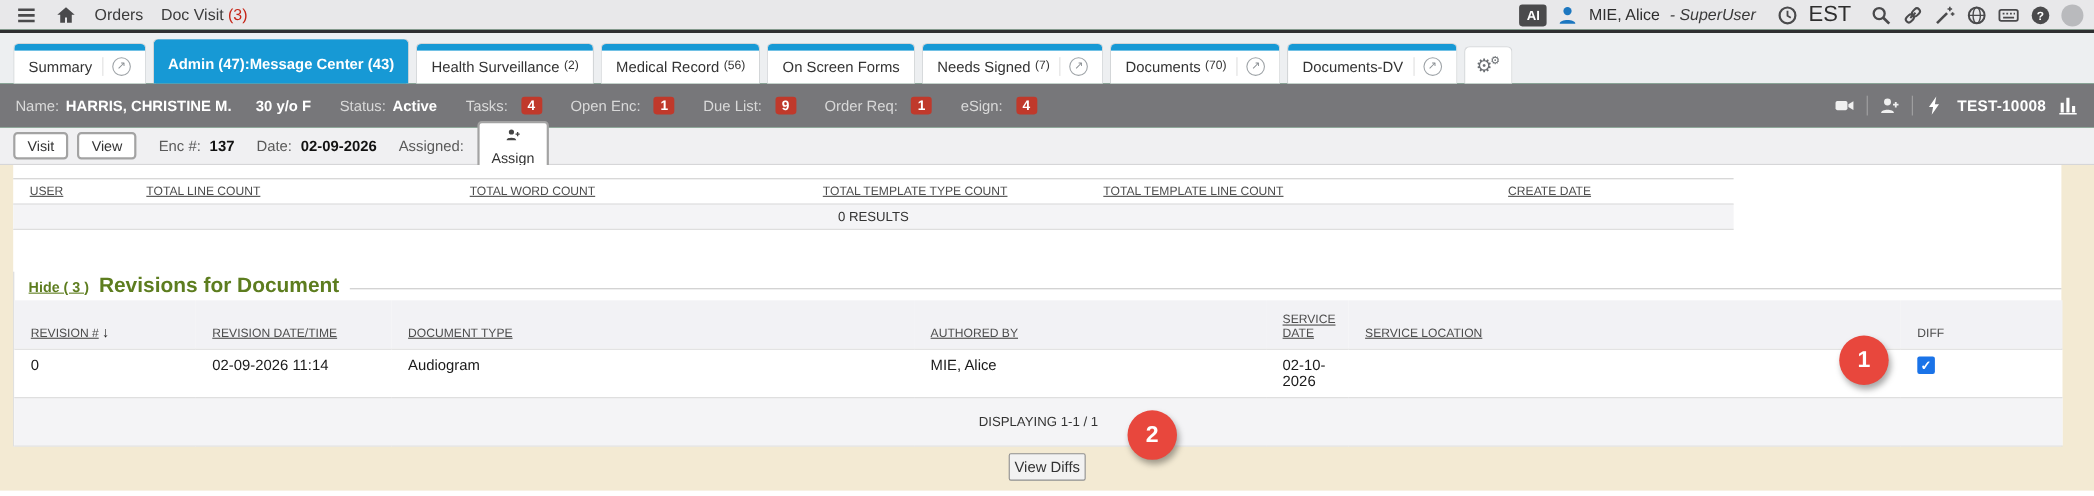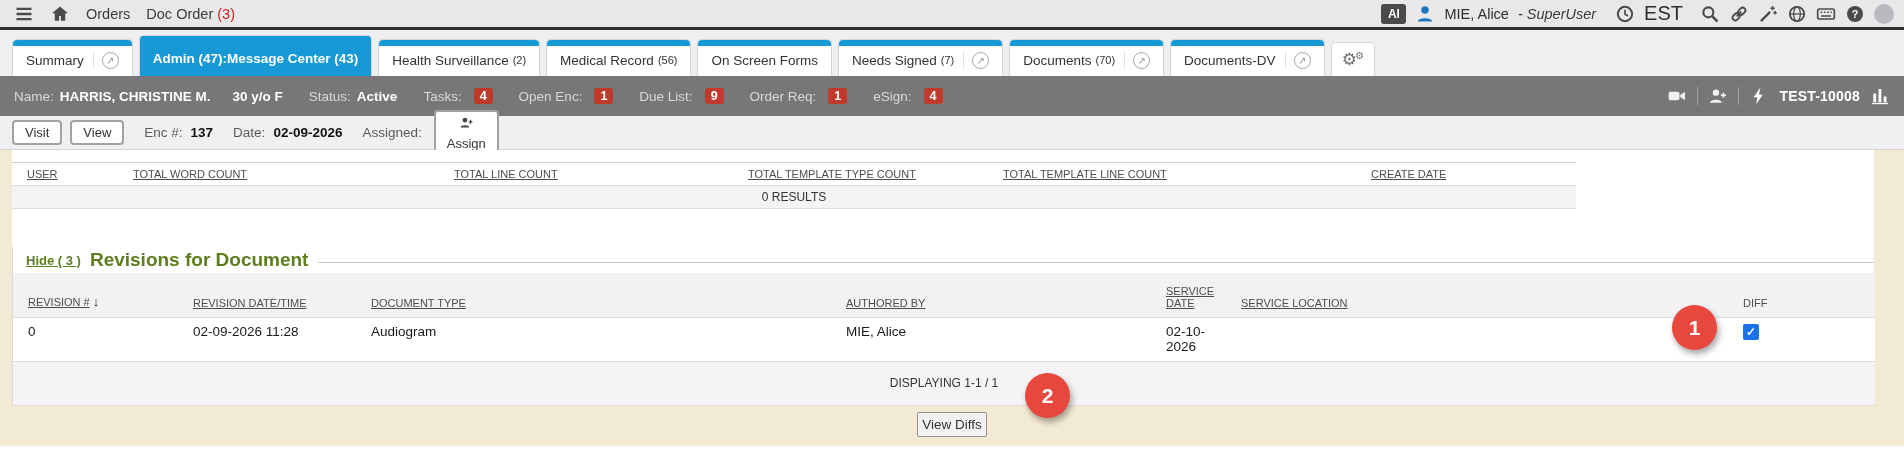--- a/index.html
+++ b/index.html
@@ -100,21 +100,21 @@
             <path d="M3 4.5h18v2.8H3zM3 10.6h18v2.8H3zM3 16.7h18v2.8H3z"></path>
           </svg>
       </span>
       <span class="icon">
         <svg viewBox="0 0 24 24" fill="#4a4a4c">
             <path d="M12 3 2.5 11.2h3.2V20h5.2v-5.6h2.2V20h5.2v-8.8h3.2z"></path>
           </svg>
       </span>
       <span class="tb-link">Orders</span>
       <span class="tb-link">
-        <span>Doc Order</span>
+        <span>Doc Visit</span>
         <span class="red-count">(3)</span>
       </span>
     </div>
     <div class="tb-right">
       <span class="ai-box">AI</span>
       <span class="icon">
         <svg viewBox="0 0 24 24" fill="#1c77c0">
             <circle cx="12" cy="7.3" r="4.5"></circle>
             <path d="M3.5 21c0-5.2 17-5.2 17 0z"></path>
           </svg>
@@ -300,22 +300,22 @@
       <span>Assign</span>
     </button>
   </div>
 
   <div class="content">
     <div class="panel">
 
       <div class="wc-table">
         <div class="wc-header">
           <span class="hcell" style="width:106px">USER</span>
+          <span class="hcell" style="width:294px">TOTAL LINE COUNT</span>
           <span class="hcell" style="width:321px">TOTAL WORD COUNT</span>
-          <span class="hcell" style="width:294px">TOTAL LINE COUNT</span>
           <span class="hcell" style="width:255px">TOTAL TEMPLATE TYPE COUNT</span>
           <span class="hcell" style="width:368px">TOTAL TEMPLATE LINE COUNT</span>
           <span class="hcell" style="width:193px">CREATE DATE</span>
         </div>
         <div class="wc-empty">0 RESULTS</div>
       </div>
 
       <div class="rev-section">
         <div class="rev-heading">
           <span class="hide-link">Hide ( 3 )</span>
@@ -339,21 +339,21 @@
               <th><span class="hlink">DOCUMENT TYPE</span></th>
               <th><span class="hlink">AUTHORED BY</span></th>
               <th><span class="hlink">SERVICE DATE</span></th>
               <th><span class="hlink">SERVICE LOCATION</span></th>
               <th><span>DIFF</span></th>
             </tr>
           </thead>
           <tbody>
             <tr>
               <td>0</td>
-              <td>02-09-2026 11:28</td>
+              <td>02-09-2026 11:14</td>
               <td>Audiogram</td>
               <td>MIE, Alice</td>
               <td>02-10-2026</td>
               <td></td>
               <td>
                 <span class="checkbox">✓</span>
               </td>
             </tr>
             <tr class="rev-paging">
               <td colspan="7">DISPLAYING 1-1 / 1</td>

